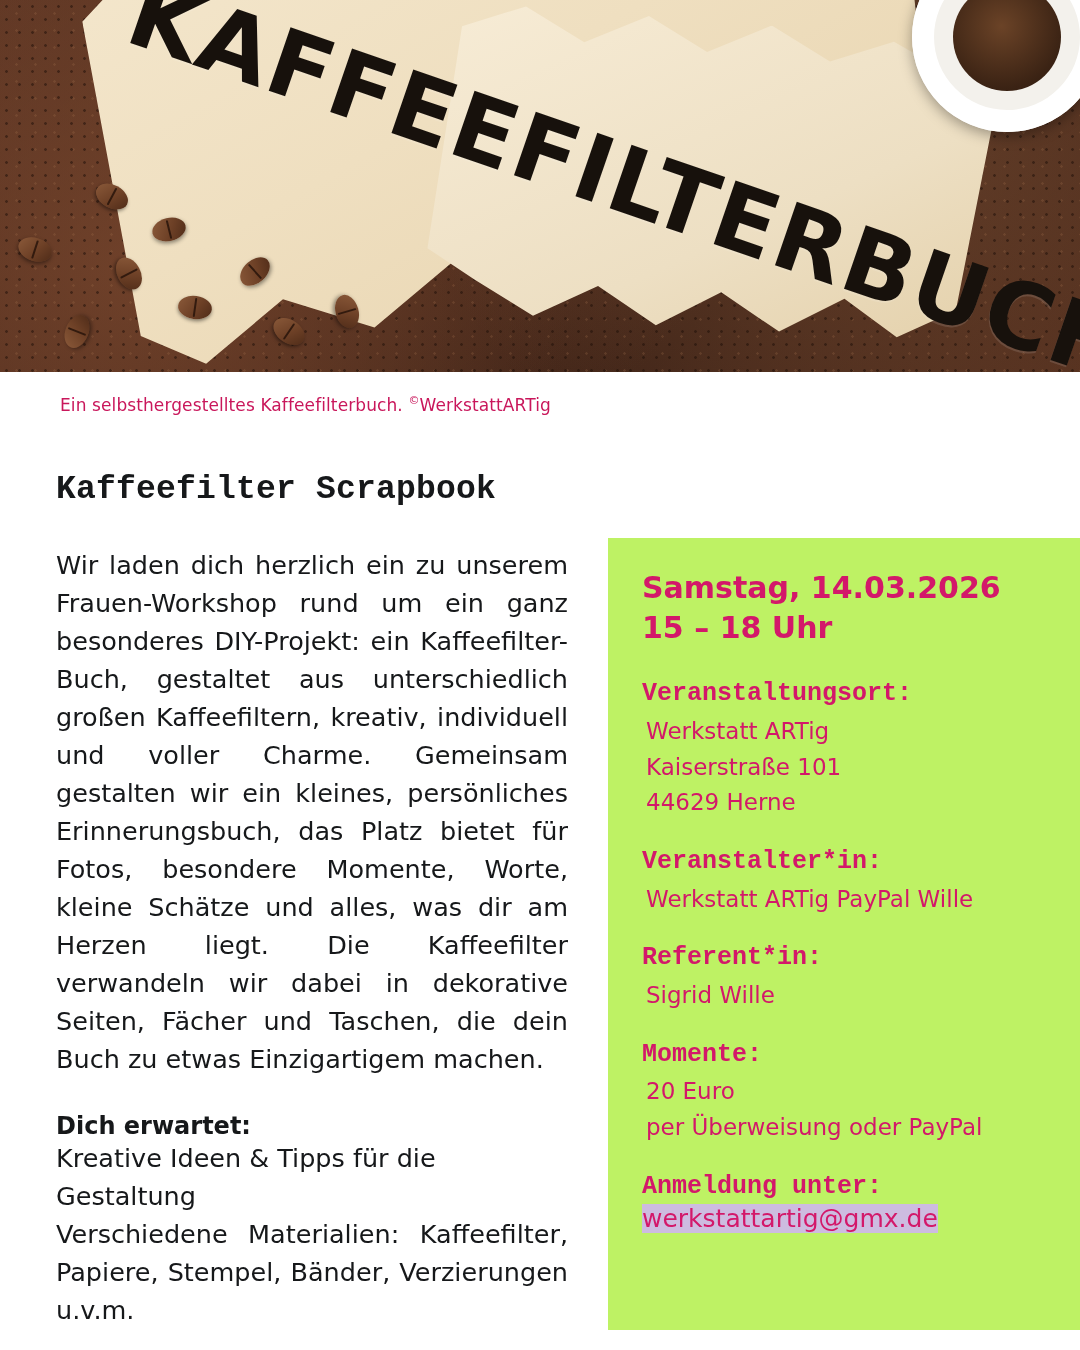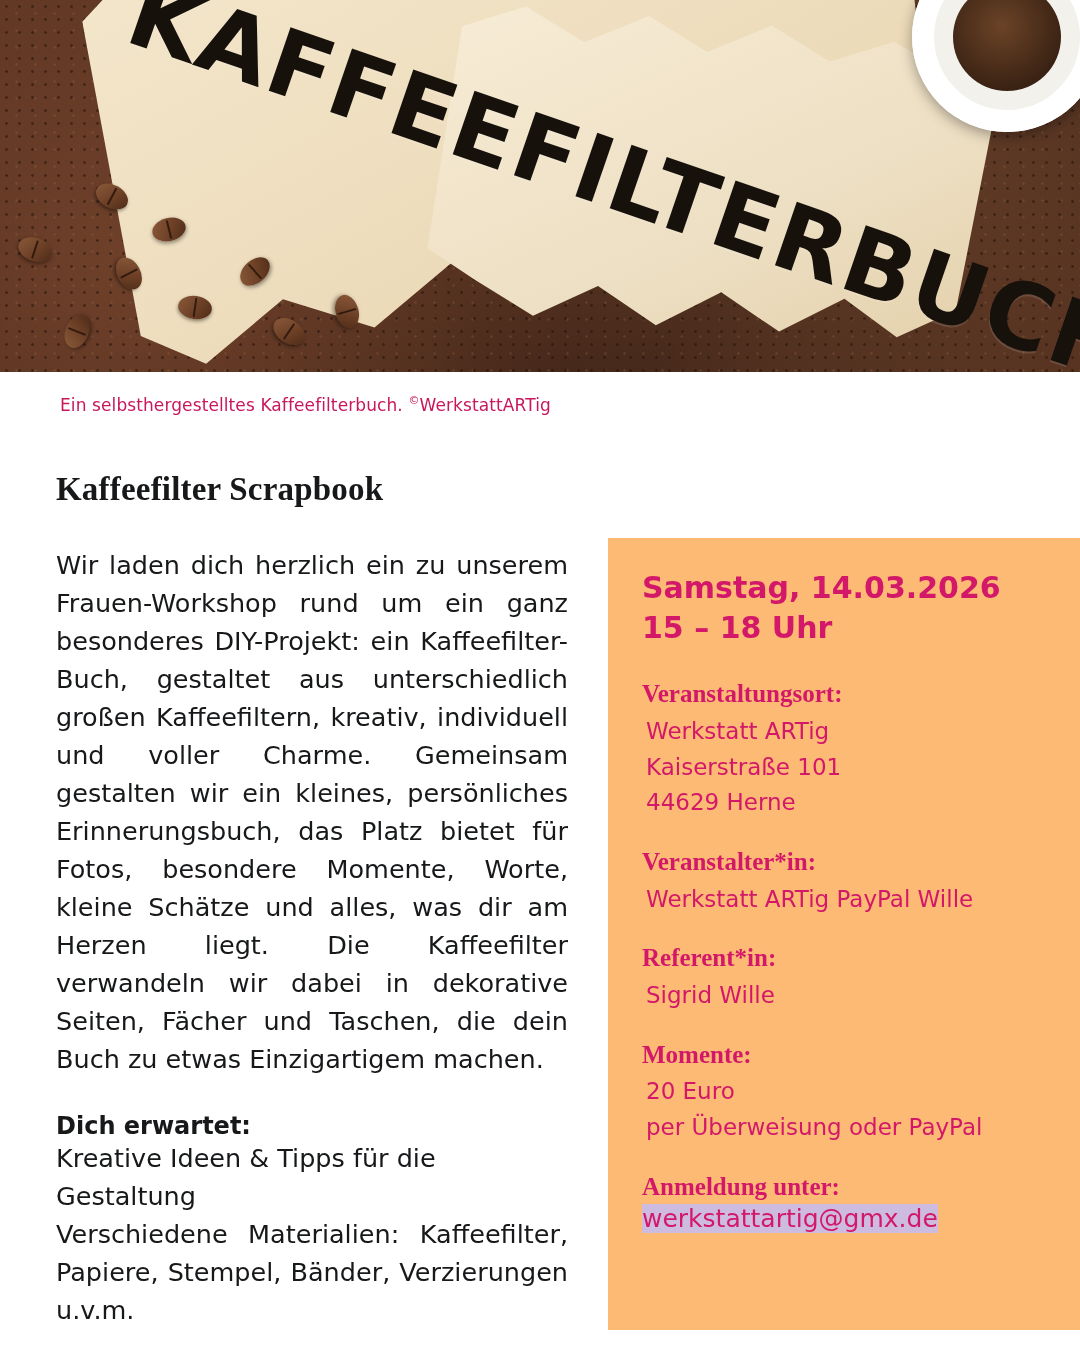--- a/index.html
+++ b/index.html
@@ -152,21 +152,21 @@
   .caption sup { font-size: 11px; }
 
   
   .content {
     position: relative;
     padding: 0 0 0 0;
   }
 
   .headline {
     margin: 56px 0 0 56px;
-    font-family: Liberation Serif, serif;
+    font-family: Liberation Mono, monospace;
     font-size: 33px;
     font-weight: 700;
     color: #16181a;
     letter-spacing: 0.2px;
   }
 
   .columns {
     display: flex;
     align-items: flex-end;
     margin-top: 30px;
@@ -200,34 +200,34 @@
     line-height: 1.49;
     color: #16181a;
     margin: 0;
   }
   .list-line.justify { text-align: justify; }
 
   
   .info-box {
     width: 472px;
     margin-left: 40px;
-    background: #fdba74;
+    background: #bef264;
     padding: 30px 34px 40px 34px;
     min-height: 792px;
   }
   .info-date {
     font-family: "DejaVu Sans", sans-serif;
     font-size: 30px;
     font-weight: 700;
     color: #d3186a;
     line-height: 1.33;
     margin: 0 0 30px 0;
   }
   .info-label {
-    font-family: Liberation Serif, serif;
+    font-family: Liberation Mono, monospace;
     font-size: 25px;
     font-weight: 700;
     color: #d3186a;
     margin: 0;
     line-height: 1.38;
   }
   .info-value {
     font-family: "DejaVu Sans", sans-serif;
     font-size: 23px;
     color: #d3186a;

